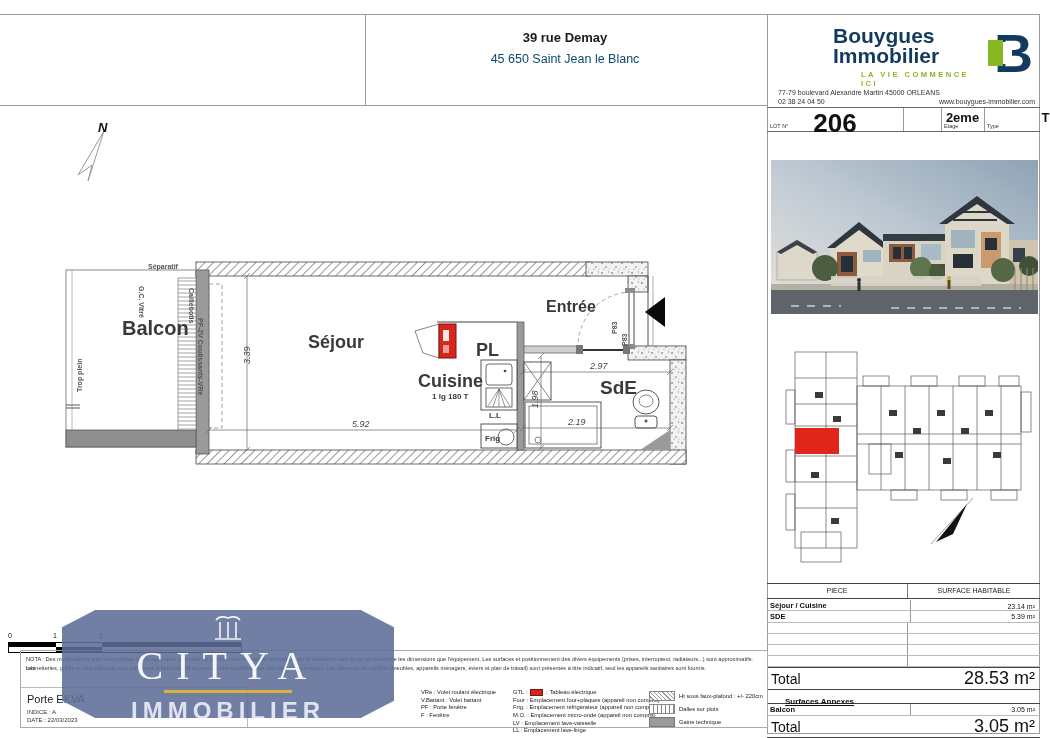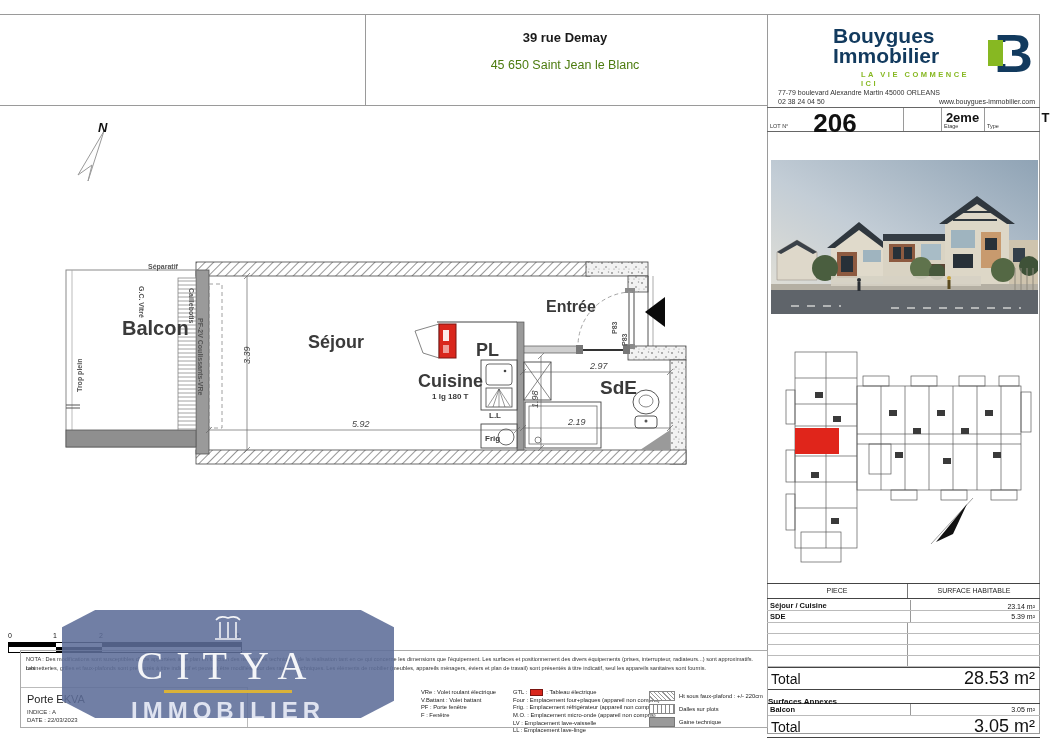--- a/index.html
+++ b/index.html
@@ -3,21 +3,21 @@
 <meta charset="utf-8">
 <style>
   html,body{margin:0;padding:0;background:#e8e8e8;}
   #page{position:relative;width:1050px;height:738px;background:#ffffff;
         font-family:"Liberation Sans",sans-serif;color:#222;overflow:hidden;}
   .abs{position:absolute;}
   .line{position:absolute;background:#9a9a9a;}
   
   .title-main{font-size:27px;font-weight:600;color:#1d3c5e;letter-spacing:.5px;}
   .title-sub1{font-size:13px;font-weight:bold;color:#1a1a1a;margin-top:6px;}
-  .title-sub2{font-size:12.5px;color:#4d7c0f;margin-top:13px;}
+  .title-sub2{font-size:12.5px;color:#0c4a6e;margin-top:7px;}
   
   .brand-name{font-size:21px;font-weight:bold;color:#123a5e;line-height:.95;}
   .brand-tag{font-size:7.5px;font-weight:bold;color:#87b822;letter-spacing:2.5px;margin-top:4px;padding-left:28px;}
   .small-addr{font-size:7px;color:#333;}
   .www{font-size:7px;color:#333;}
   .lot-big{font-size:26px;font-weight:bold;color:#111;}
   .cell-label{font-size:5.5px;color:#333;position:absolute;left:3px;bottom:2px;}
   .lot-mid{font-size:13px;font-weight:bold;color:#111;}
   
   .st-head{font-size:7px;color:#222;}
@@ -250,21 +250,21 @@
       </div>
     <div class="hairline" style="height:10px;display:flex;">
         <div style="width:140px;border-right:1px solid #999;"></div>
         <div style="flex:1;"></div>
       </div>
     <div style="height:21px;border-top:1px solid #444;border-bottom:1px solid #444;display:flex;align-items:center;">
       <div class="st-total-l" style="padding-left:4px;">Total</div>
       <div class="st-total-v" style="flex:1;text-align:right;padding-right:5px;">28.53 m²</div>
     </div>
     <div style="height:13px;border-bottom:1px solid #444;">
-      <span class="st-annex" style="padding-left:1px;display:inline-block;padding-top:2px;">Surfaces Annexes</span>
+      <span class="st-annex" style="padding-left:18px;display:inline-block;padding-top:2px;text-decoration:underline;">Surfaces Annexes</span>
     </div>
     <div class="hairline" style="height:11px;display:flex;">
       <div class="st-piece" style="width:140px;padding:1px 0 0 3px;border-right:1px solid #999;">Balcon</div>
       <div class="st-val" style="flex:1;text-align:right;padding:2px 5px 0 0;">3.05 m²</div>
     </div>
     <div style="height:21px;border-bottom:1px solid #444;display:flex;align-items:center;">
       <div class="st-total-l" style="padding-left:4px;">Total</div>
       <div class="st-total-v" style="flex:1;text-align:right;padding-right:5px;">3.05 m²</div>
     </div>
 

